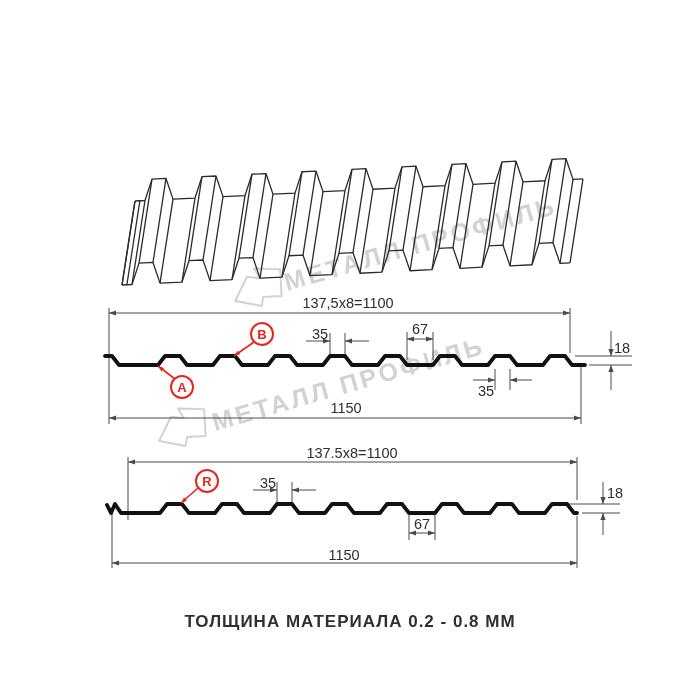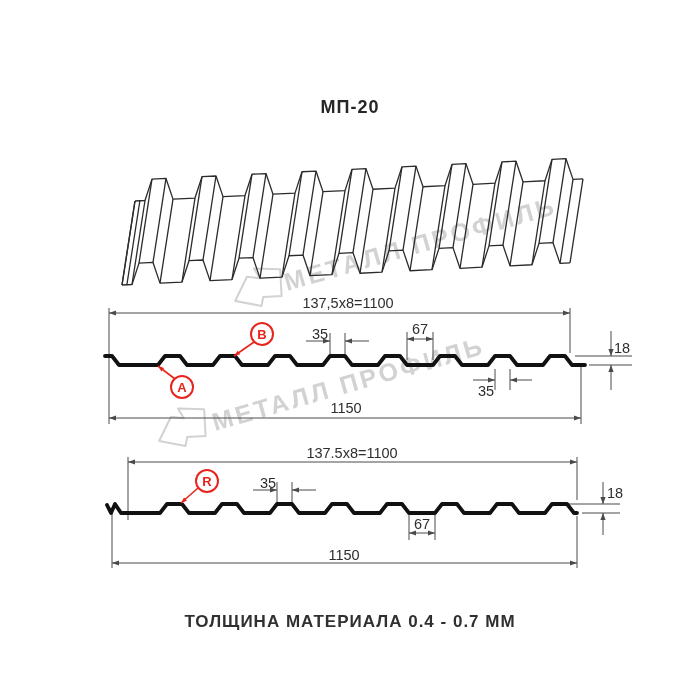--- a/index.html
+++ b/index.html
@@ -23,21 +23,20 @@
   .arrow{fill:var(--dim,#4a4a4a);}
   .profile{stroke:var(--ink,#111111);stroke-width:3.8;fill:none;stroke-linejoin:round;stroke-linecap:round;}
   .wm-text{font-size:25px;font-weight:bold;letter-spacing:3px;fill:var(--wm,#d2d2d2);}
   .wm-logo{stroke:var(--wm,#d2d2d2);stroke-width:2;fill:none;stroke-linejoin:round;}
   .l3d{stroke:#2b2b2b;stroke-width:1.3;fill:none;stroke-linejoin:round;}
 </style>
 </head>
 <body>
 
 <div id="stage">
-  <div class="subtitle">МП-20</div>
 
   <svg width="700" height="700" viewBox="0 0 700 700">
 
     <g id="g3dfill">
         <path d="M122,285L132,284.506L139,263.1602L153,262.4686L160,283.1228L182,282.036L189,260.6902L203,259.9986L210,280.6528L232,279.566L239,258.2202L253,257.5286L260,278.1828L282,277.096L289,255.7502L303,255.0586L310,275.7128L332,274.626L339,253.28019999999998L353,252.58859999999999L360,273.2428L382,272.156L389,250.8102L403,250.11860000000001L410,270.7728L432,269.686L439,248.34019999999998L453,247.6486L460,268.3028L482,267.216L489,245.8702L503,245.17860000000002L510,265.8328L532,264.746L539,243.40019999999998L553,242.7086L560,263.3628L570,262.8688L583,178.86880000000002L573,179.3628L566,158.7086L552,159.40019999999998L545,180.74599999999998L523,181.83280000000002L516,161.17860000000002L502,161.8702L495,183.216L473,184.3028L466,163.6486L452,164.34019999999998L445,185.68599999999998L423,186.77280000000002L416,166.11860000000001L402,166.8102L395,188.156L373,189.2428L366,168.58859999999999L352,169.28019999999998L345,190.62599999999998L323,191.71280000000002L316,171.0586L302,171.7502L295,193.096L273,194.1828L266,173.52859999999998L252,174.22019999999998L245,195.56599999999997L223,196.6528L216,175.9986L202,176.6902L195,198.036L173,199.12279999999998L166,178.46859999999998L152,179.16019999999997L145,200.50599999999997L135,201Z" fill="#ffffff" stroke="none"></path>
       </g>
 
     <g>
       <polygon class="wm-logo" points="0,26 18,6 30,11 27,0 52,8 46,34 28,30 24,38" transform="translate(228,276) rotate(-16)"></polygon>
       <text class="wm-text" transform="translate(287,291) rotate(-16)">МЕТАЛЛ ПРОФИЛЬ</text>
@@ -195,14 +194,14 @@
     <g id="gLeaders">
         <line x1="254" y1="342" x2="234" y2="356" class="leader"></line>
         <polygon points="234,356 237.65377436551492,350.75691570867815 240.17700868071356,354.3615361589619" class="leadtip"></polygon>
         <line x1="175" y1="379" x2="158" y2="366" class="leader"></line>
         <polygon points="158,366 164.10253723451893,367.89711341287494 161.42975676120744,371.39228787797464" class="leadtip"></polygon>
         <line x1="198" y1="488" x2="181" y2="503" class="leader"></line>
         <polygon points="181,503 184.04345953059948,497.38062689567573 186.95459473378162,500.67991345928215" class="leadtip"></polygon>
       </g>
   </svg>
 
-  <div class="footer">ТОЛЩИНА МАТЕРИАЛА 0.4 - 0.7 ММ</div>
+  <div class="footer">ТОЛЩИНА МАТЕРИАЛА 0.2 - 0.8 ММ</div>
 </div>
 
 </body></html>

